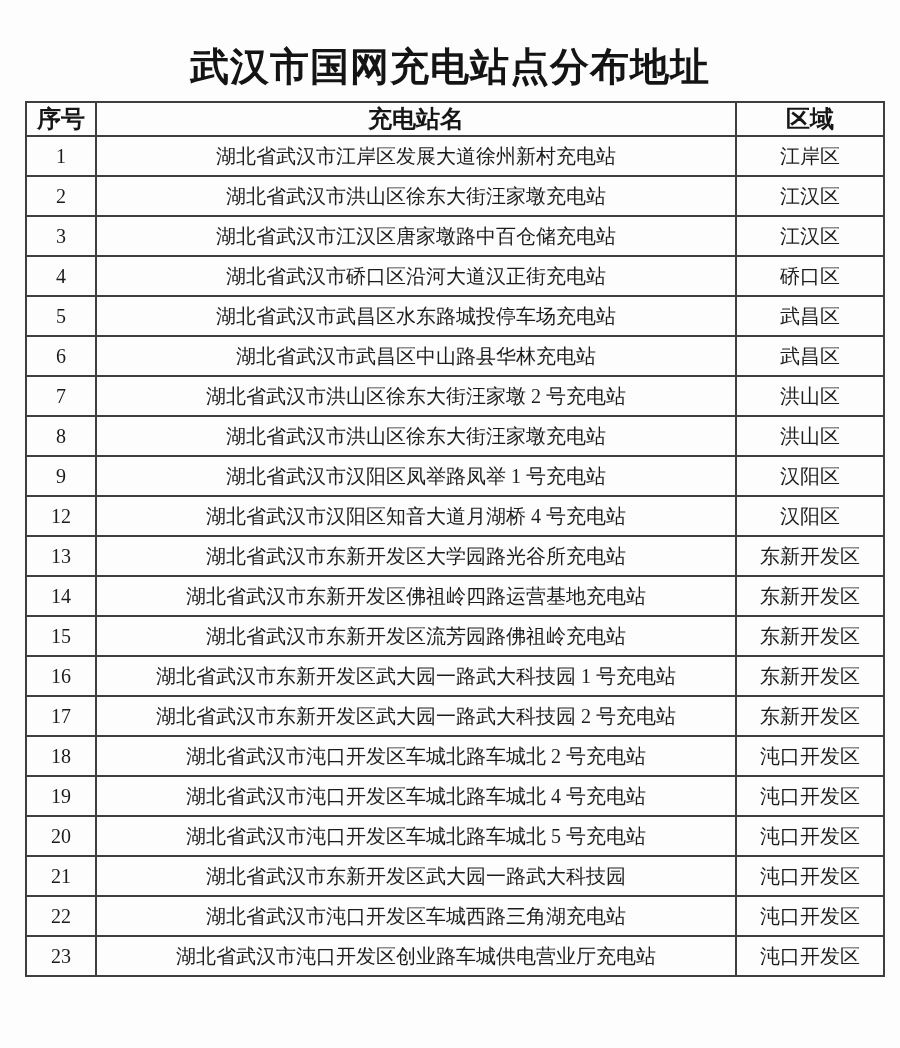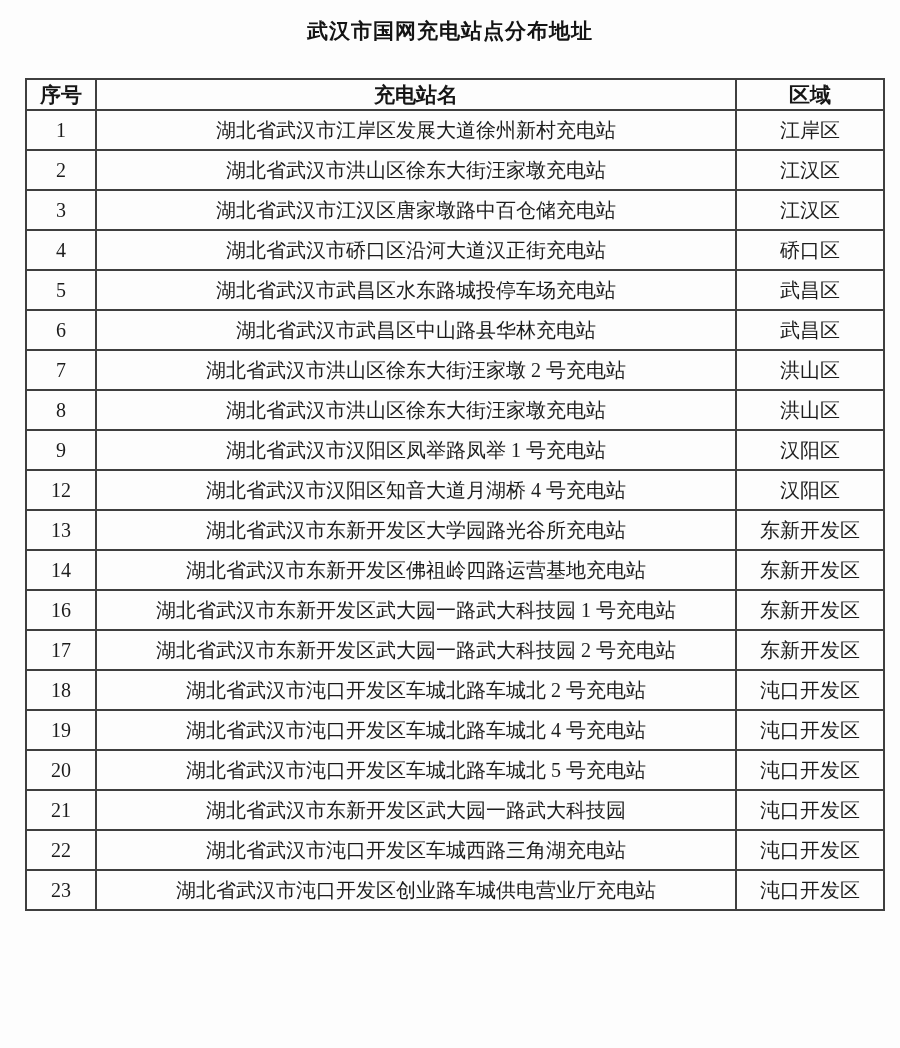--- a/index.html
+++ b/index.html
@@ -9,24 +9,24 @@
   }
   body {
     width: 900px;
     height: 1048px;
     font-family: "Liberation Serif", "DejaVu Serif", serif;
     color: #1c1c1c;
     overflow: hidden;
   }
   .page-title {
     margin: 0;
-    padding-top: 17px;
+    padding-top: 40px;
     height: 36px;
     text-align: center;
-    font-size: 21px;
+    font-size: 39px;
     font-weight: bold;
     letter-spacing: 1px;
     color: #141414;
   }
   table.stations {
     margin: 25px 0 0 25px;
     width: 858px;
     border-collapse: collapse;
     table-layout: fixed;
   }
@@ -37,21 +37,21 @@
   table.stations td {
     border: 2px solid #3f3f3f;
     text-align: center;
     vertical-align: middle;
     padding: 0 4px;
     overflow: hidden;
     white-space: nowrap;
   }
   table.stations th {
     height: 29px;
-    font-size: 21px;
+    font-size: 24px;
     font-weight: bold;
     color: #161616;
     border-radius: 8px;
   }
   table.stations td {
     height: 38px;
     font-size: 20px;
     font-weight: normal;
   }
   td.no-cell { font-size: 20px; }
@@ -142,20 +142,25 @@
     <td>湖北省武汉市东新开发区大学园路光谷所充电站</td>
     <td>东新开发区</td>
   </tr>
 
   <tr>
     <td class="no-cell">14</td>
     <td>湖北省武汉市东新开发区佛祖岭四路运营基地充电站</td>
     <td>东新开发区</td>
   </tr>
 
+  <tr>
+    <td class="no-cell">15</td>
+    <td>湖北省武汉市东新开发区流芳园路佛祖岭充电站</td>
+    <td>东新开发区</td>
+  </tr>
 
   <tr>
     <td class="no-cell">16</td>
     <td>湖北省武汉市东新开发区武大园一路武大科技园 1 号充电站</td>
     <td>东新开发区</td>
   </tr>
 
   <tr>
     <td class="no-cell">17</td>
     <td>湖北省武汉市东新开发区武大园一路武大科技园 2 号充电站</td>

